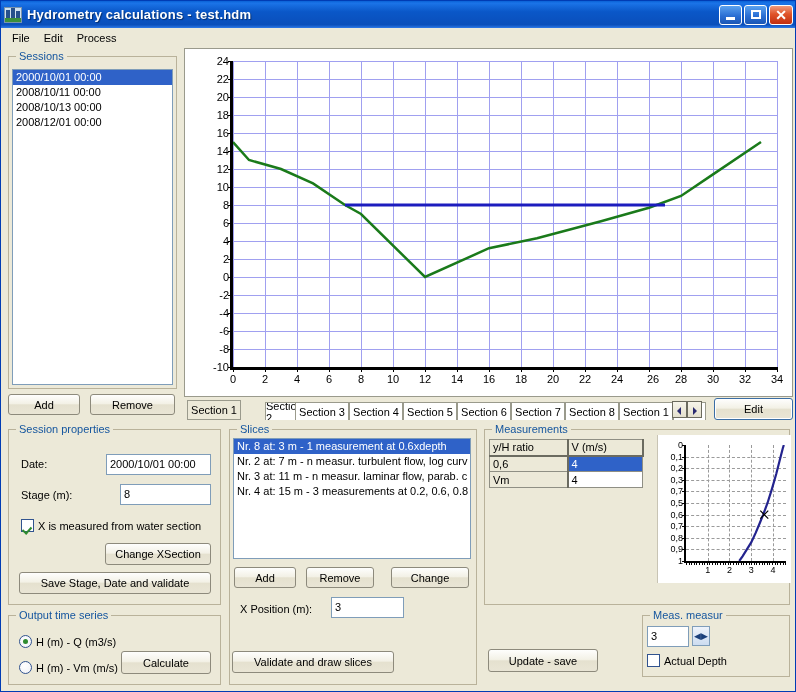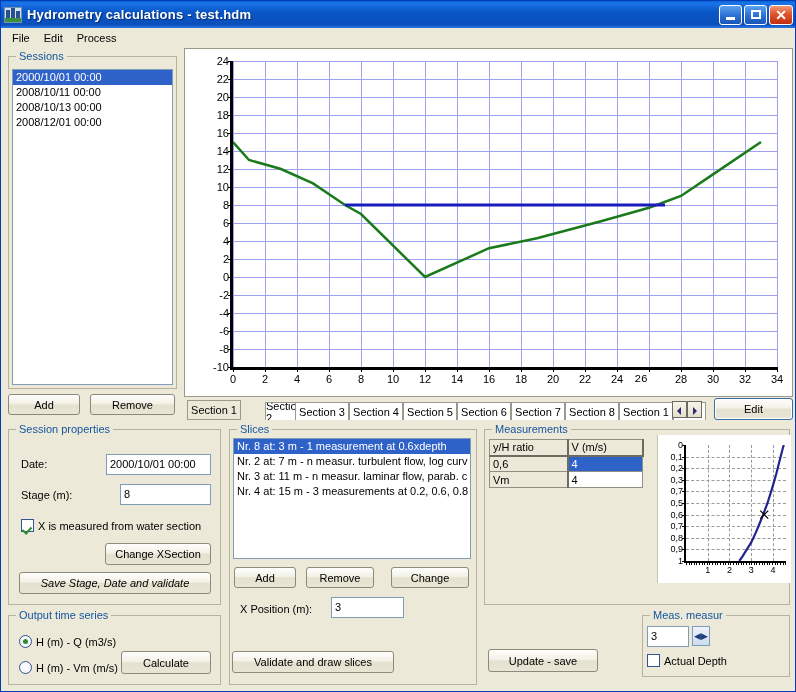--- a/index.html
+++ b/index.html
@@ -155,21 +155,21 @@
   <div class="group" style="left:7px;top:428px;width:213px;height:176px;">
     <div class="gtitle">Session properties</div>
   </div>
   <div class="lbl" style="left:20px;top:457px;">Date:</div>
   <div class="tbox" style="left:105px;top:453px;width:105px;height:21px;">2000/10/01 00:00</div>
   <div class="lbl" style="left:20px;top:488px;">Stage (m):</div>
   <div class="tbox" style="left:119px;top:483px;width:91px;height:21px;">8</div>
   <div class="cbx on" style="left:20px;top:518px;"></div>
   <div class="lbl" style="left:37px;top:519px;">X is measured from water section</div>
   <div class="btn" style="left:104px;top:542px;width:106px;height:22px;">Change XSection</div>
-  <div class="btn" style="left:18px;top:571px;width:192px;height:22px;font-style:italic;">Save Stage, Date and validate</div>
+  <div class="btn" style="left:18px;top:571px;width:192px;height:22px;">Save Stage, Date and validate</div>
 
   <div class="group" style="left:7px;top:614px;width:213px;height:70px;">
     <div class="gtitle">Output time series</div>
   </div>
   <div class="rdo on" style="left:18px;top:634px;"></div>
   <div class="lbl" style="left:35px;top:635px;">H (m) - Q (m3/s)</div>
   <div class="rdo" style="left:18px;top:660px;"></div>
   <div class="lbl" style="left:35px;top:661px;">H (m) - Vm (m/s)</div>
   <div class="btn" style="left:120px;top:650px;width:90px;height:23px;">Calculate</div>
 
@@ -195,21 +195,21 @@
         <div class="xtick" style="left: 256px;">16</div>
         <div class="gl" style="left: 288px; top: 0px; width: 1px; height: 306px;"></div>
         <div class="xtick" style="left: 288px;">18</div>
         <div class="gl" style="left: 320px; top: 0px; width: 1px; height: 306px;"></div>
         <div class="xtick" style="left: 320px;">20</div>
         <div class="gl" style="left: 352px; top: 0px; width: 1px; height: 306px;"></div>
         <div class="xtick" style="left: 352px;">22</div>
         <div class="gl" style="left: 384px; top: 0px; width: 1px; height: 306px;"></div>
         <div class="xtick" style="left: 384px;">24</div>
         <div class="gl" style="left: 416px; top: 0px; width: 1px; height: 306px;"></div>
-        <div class="xtick" style="left: 408px; font-family: Liberation Mono, monospace;">26</div>
+        <div class="xtick" style="left: 420px;">26</div>
         <div class="gl" style="left: 448px; top: 0px; width: 1px; height: 306px;"></div>
         <div class="xtick" style="left: 448px;">28</div>
         <div class="gl" style="left: 480px; top: 0px; width: 1px; height: 306px;"></div>
         <div class="xtick" style="left: 480px;">30</div>
         <div class="gl" style="left: 512px; top: 0px; width: 1px; height: 306px;"></div>
         <div class="xtick" style="left: 512px;">32</div>
         <div class="gl" style="left: 544px; top: 0px; width: 1px; height: 306px;"></div>
         <div class="xtick" style="left: 544px;">34</div>
         <div class="tickmark" style="left: 0px; top: 306px; width: 1px; height: 5px;"></div>
         <div class="tickmark" style="left: 16px; top: 306px; width: 1px; height: 3px;"></div>

